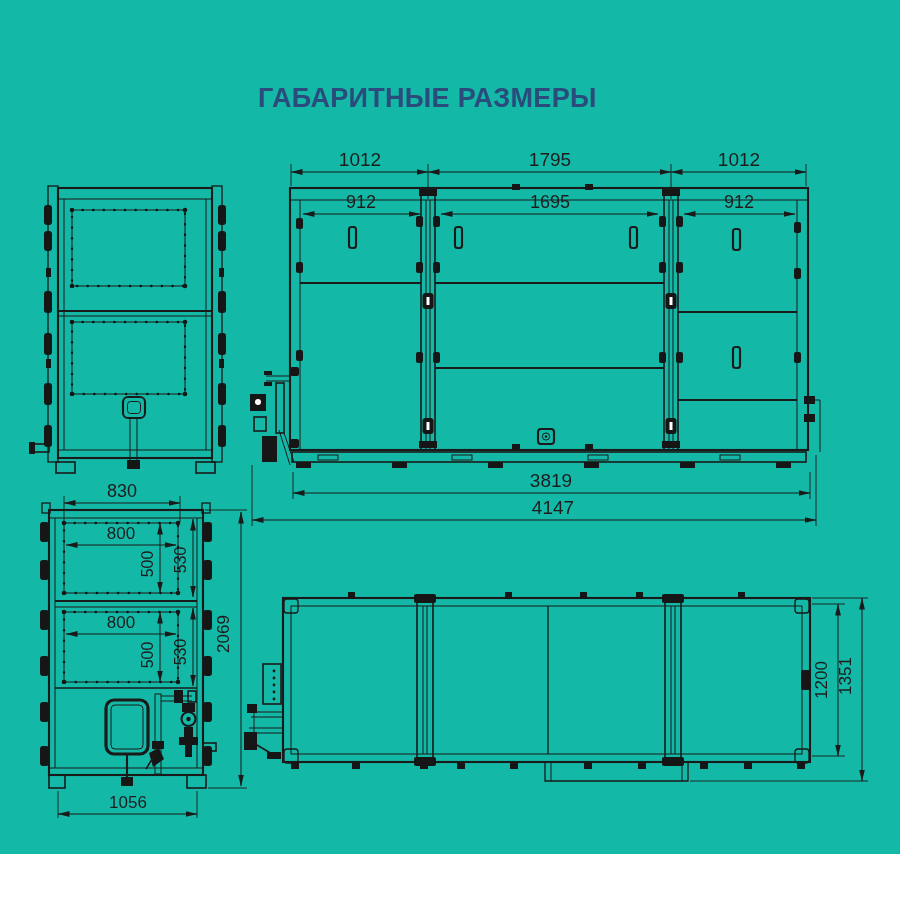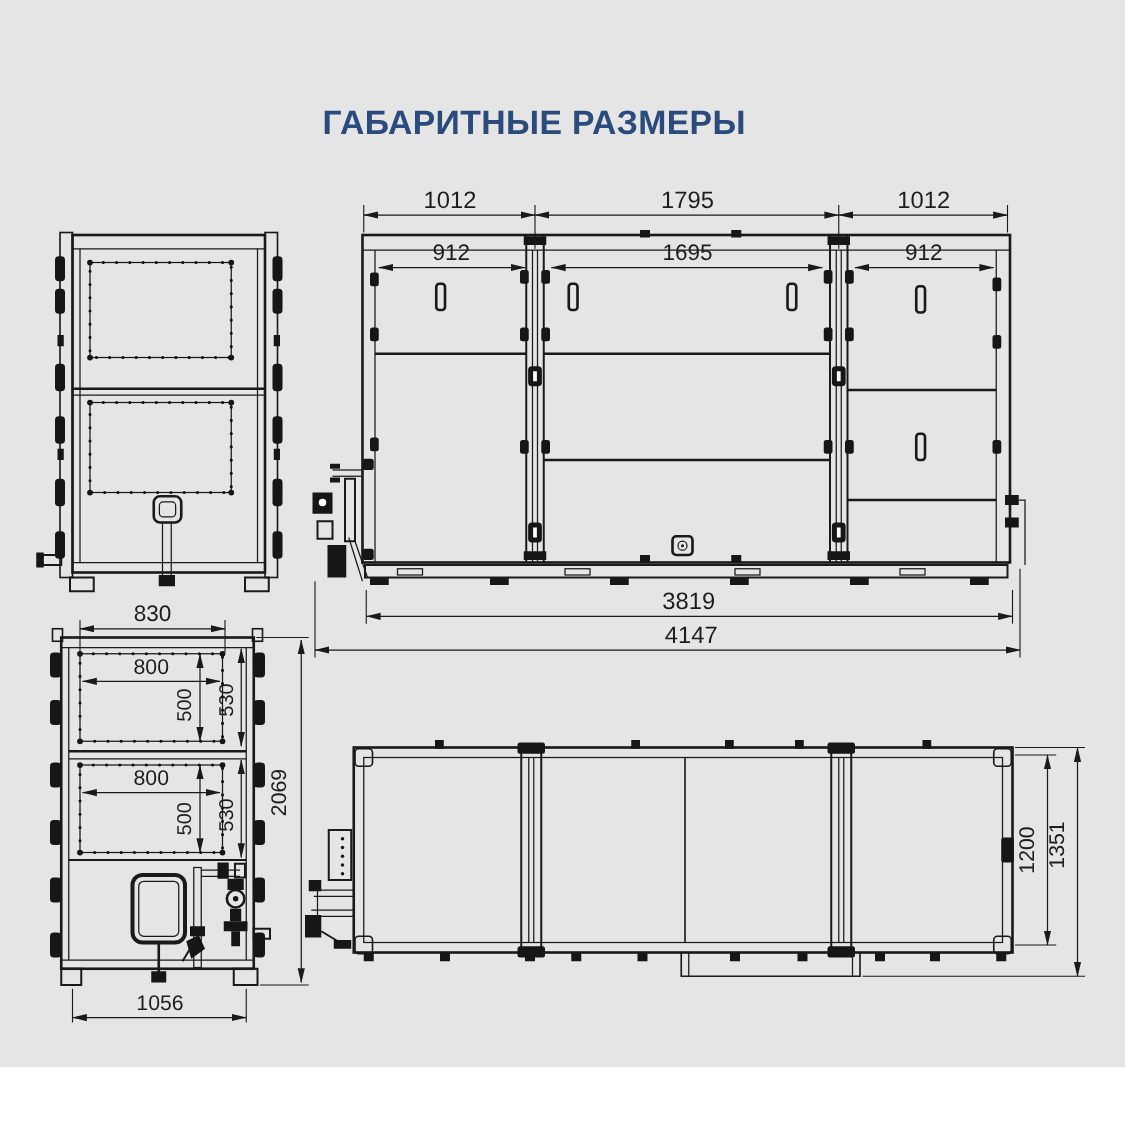--- a/index.html
+++ b/index.html
@@ -1,16 +1,16 @@
 <!DOCTYPE html>
 <html><head>
 <meta charset="utf-8">
 <style>
   html,body{margin:0;padding:0;background:#ffffff;}
-  .canvas{position:relative;width:900px;height:854px;background:#e5e5e5;overflow:hidden;
+  .canvas{position:relative;width:900px;height:854px;background:#14b8a6;overflow:hidden;
           font-family:"Liberation Sans",sans-serif;}
   .title{position:absolute;left:258px;top:83px;font-size:27px;font-weight:700;
          color:#2a4b7c;letter-spacing:.3px;white-space:nowrap;}
   svg{position:absolute;left:0;top:0;}
   .ln{stroke:#1a1a1a;fill:none;}
   .w1{stroke-width:1;}  .w12{stroke-width:1.3;} .w15{stroke-width:1.6;} .w2{stroke-width:2.1;}
   .blk{fill:#161616;stroke:none;}
   .wht{fill:#ffffff;stroke:none;}
   .dim{stroke:#1a1a1a;stroke-width:1;fill:none;
        marker-start:url(#arr);marker-end:url(#arr);}

